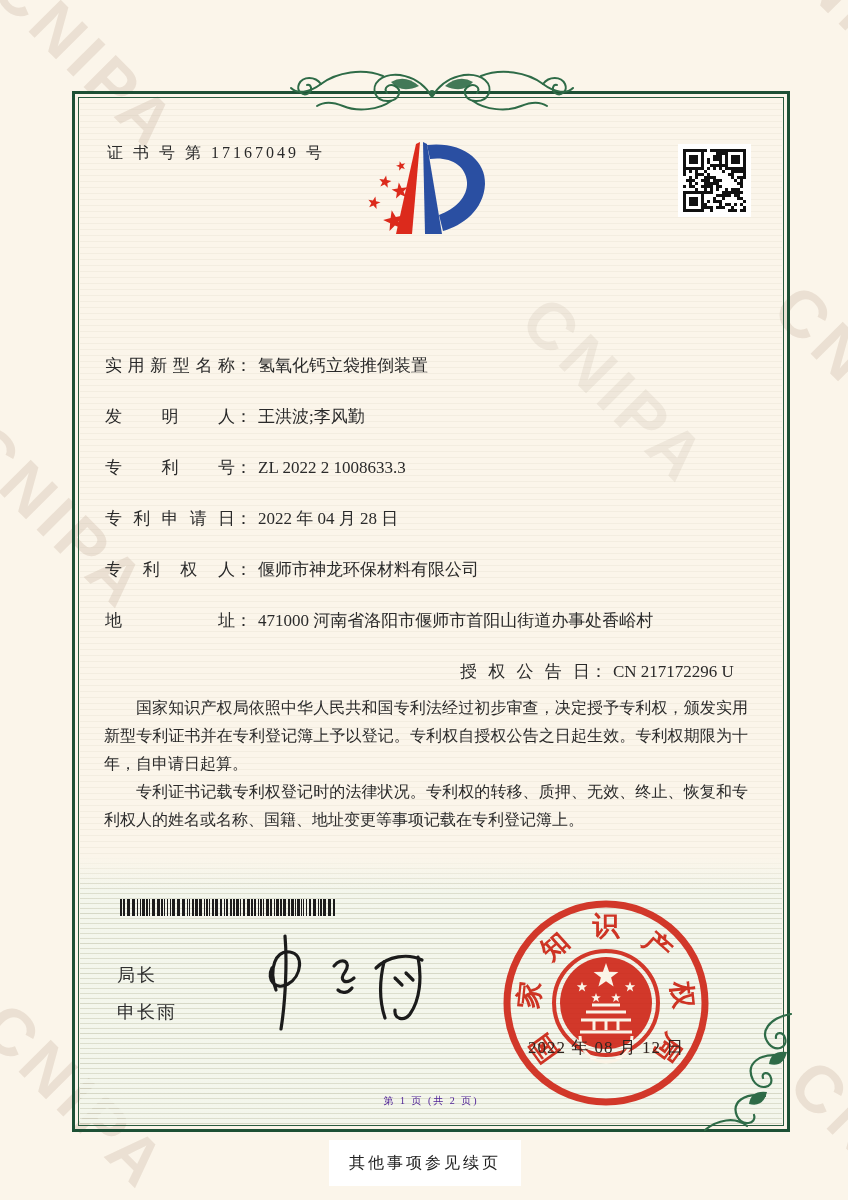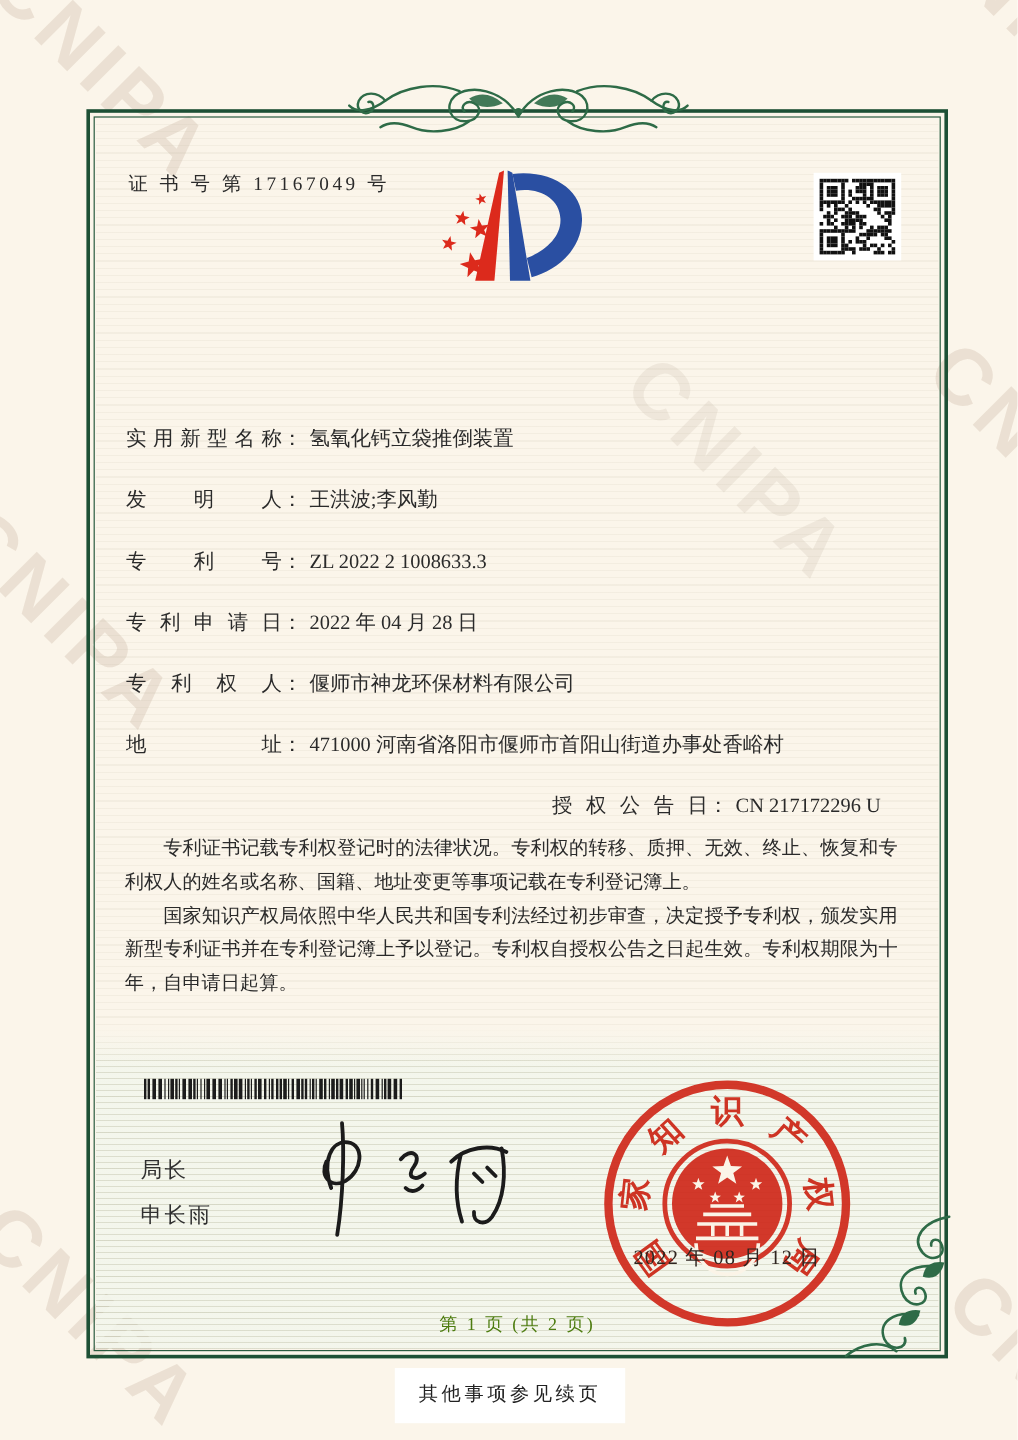--- a/index.html
+++ b/index.html
@@ -37,21 +37,21 @@
   .signoff{position:absolute;left:117px;z-index:6;
       font-family:"Liberation Sans","DejaVu Sans",sans-serif;font-size:18px;color:#2f2f2f;letter-spacing:2px;}
   .sig-svg{position:absolute;left:238px;top:928px;z-index:6;}
   .seal-wrap{position:absolute;left:497px;top:894px;width:218px;height:218px;z-index:6;}
   .seal-char{position:absolute;left:50%;top:50%;width:34px;height:34px;margin:-17px 0 0 -17px;
       display:flex;align-items:center;justify-content:center;
       font:bold 27px "Liberation Serif","DejaVu Serif",serif;color:#cd2a1a;opacity:0.95;}
   .seal-date{position:absolute;left:504px;top:1036px;width:204px;text-align:center;z-index:7;
       font-size:17px;letter-spacing:1px;color:#2f2520;}
   .page-no{position:absolute;left:80px;top:1094px;width:702px;text-align:center;z-index:5;
-      font-size:15px;letter-spacing:2px;color:#4d7c0f;}
+      font-size:10px;letter-spacing:2px;color:#4c1d95;}
   .cont-note{position:absolute;left:329px;top:1140px;width:192px;height:46px;background:#ffffff;
       z-index:5;text-align:center;line-height:46px;font-size:16px;letter-spacing:3px;color:#222;}
   .flourish-top{position:absolute;left:287px;top:66px;z-index:4;}
   .flourish-corner{position:absolute;left:695px;top:1012px;z-index:4;}
 </style>
 </head>
 <body>
 
 <div class="page">
 
@@ -370,22 +370,22 @@
       <span class="flabel">地址</span><span class="fsep">：</span><span>471000 河南省洛阳市偃师市首阳山街道办事处香峪村</span>
     </div>
     <div class="frow" style="top:308px;width:645px">
       <span class="fcol2">
         <span class="flabel">授权公告日</span><span class="fsep">：</span><span>CN 217172296 U</span>
       </span>
     </div>
   </div>
 
   <div class="bodytext">
+    <p>国家知识产权局依照中华人民共和国专利法经过初步审查，决定授予专利权，颁发实用新型专利证书并在专利登记簿上予以登记。专利权自授权公告之日起生效。专利权期限为十年，自申请日起算。</p>
     <p>专利证书记载专利权登记时的法律状况。专利权的转移、质押、无效、终止、恢复和专利权人的姓名或名称、国籍、地址变更等事项记载在专利登记簿上。</p>
-    <p>国家知识产权局依照中华人民共和国专利法经过初步审查，决定授予专利权，颁发实用新型专利证书并在专利登记簿上予以登记。专利权自授权公告之日起生效。专利权期限为十年，自申请日起算。</p>
   </div>
 
   <div class="barcode" id="barcode">
       <i style="width: 2px; background: rgb(28, 28, 28); margin-right: 1px;"></i>
       <i style="width: 2px; background: rgb(28, 28, 28); margin-right: 2px;"></i>
       <i style="width: 3px; background: rgb(28, 28, 28); margin-right: 2px;"></i>
       <i style="width: 3px; background: rgb(28, 28, 28); margin-right: 2px;"></i>
       <i style="width: 1px; background: rgb(28, 28, 28); margin-right: 2px;"></i>
       <i style="width: 1px; background: rgb(28, 28, 28); margin-right: 1px;"></i>
       <i style="width: 3px; background: rgb(28, 28, 28); margin-right: 1px;"></i>

